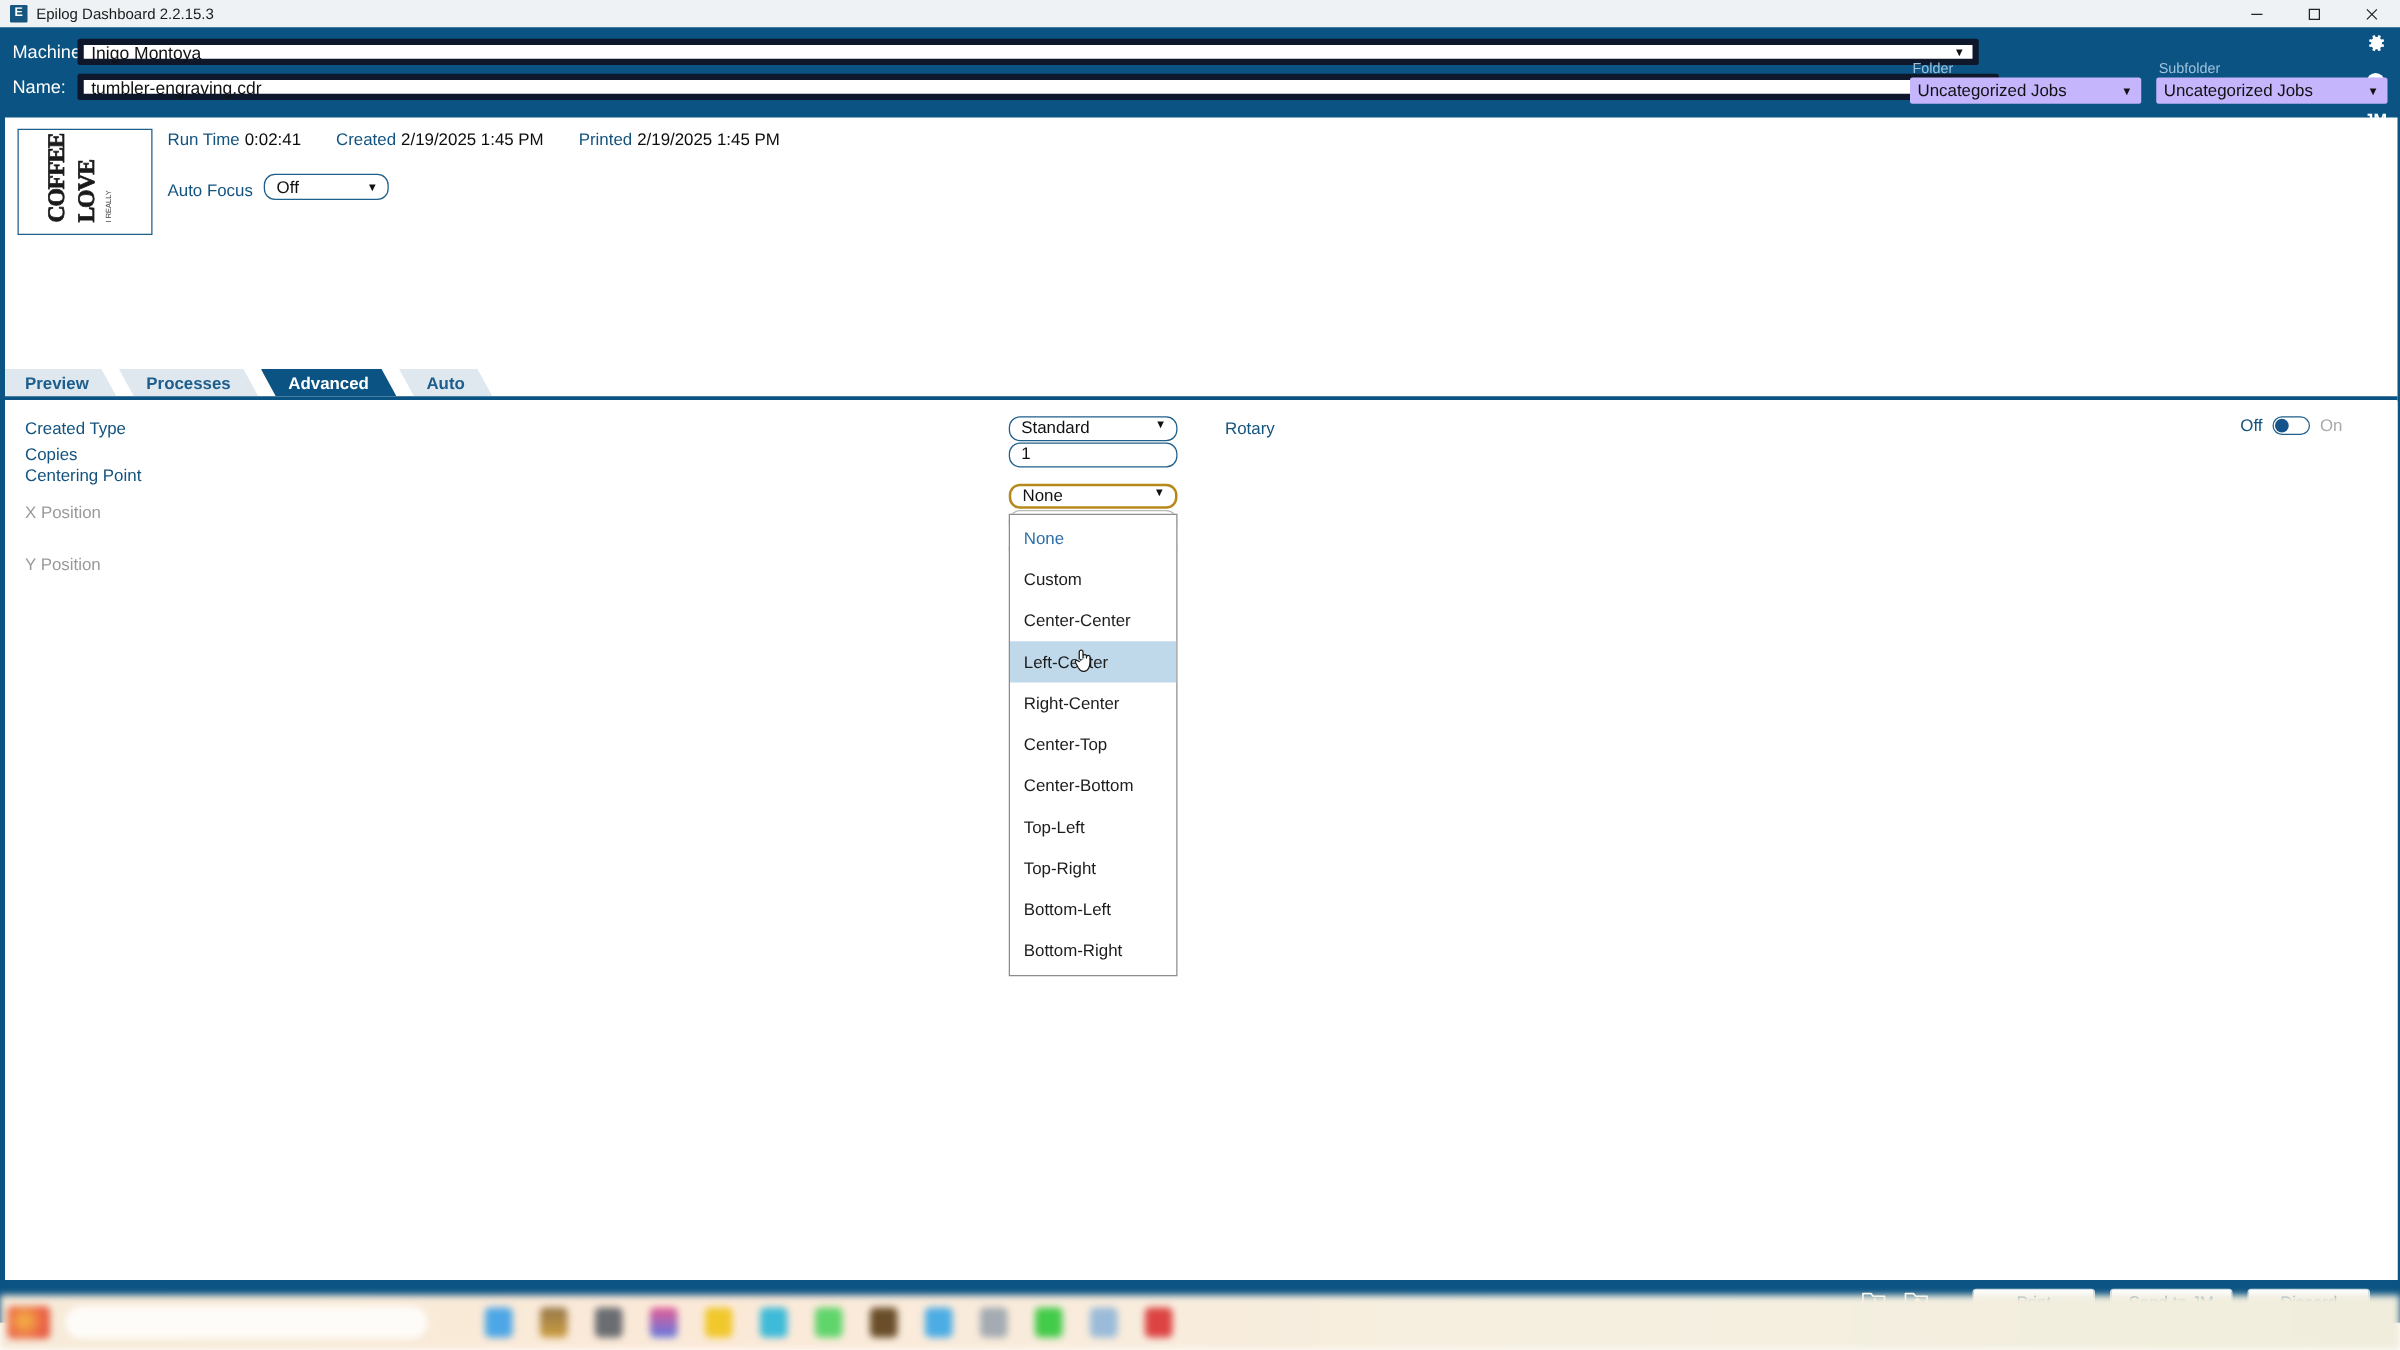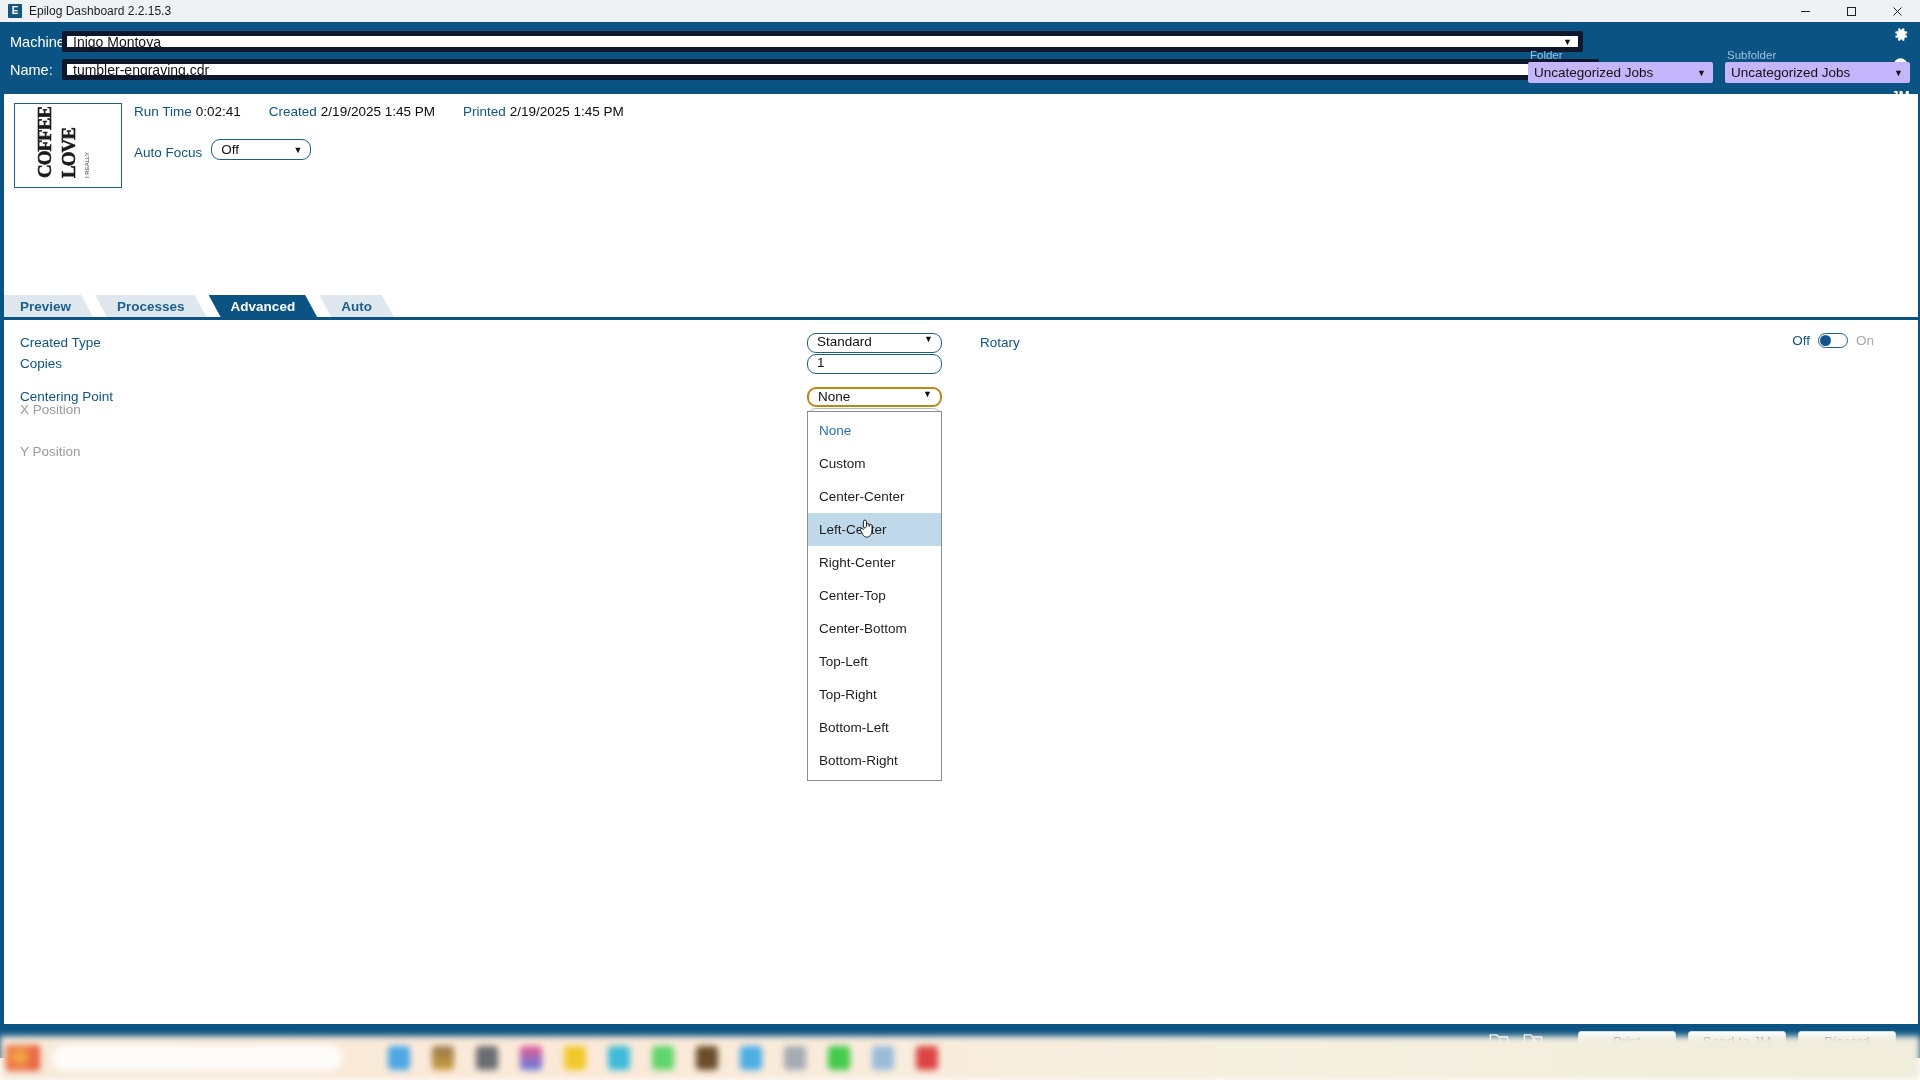--- a/index.html
+++ b/index.html
@@ -364,21 +364,21 @@
         <span class="caret">▼</span>
       </div>
 
       <div class="field-row" style="left:16px; top:35px;">
         <span class="field-label">Copies</span>
       </div>
       <div class="ctl" style="left:803px; top:33px; width:135px;">
         <span>1</span>
       </div>
 
-      <div class="field-row" style="left:16px; top:68px;">
+      <div class="field-row" style="left:16px; top:52px;">
         <span class="field-label">Centering Point</span>
       </div>
       <div class="ctl focused" style="left:803px; top:66px; width:135px;">
         <span>None</span>
         <span class="caret">▼</span>
       </div>
 
       <div class="field-row" style="left:16px; top:81px;">
         <span class="field-label disabled">X Position</span>
       </div>

